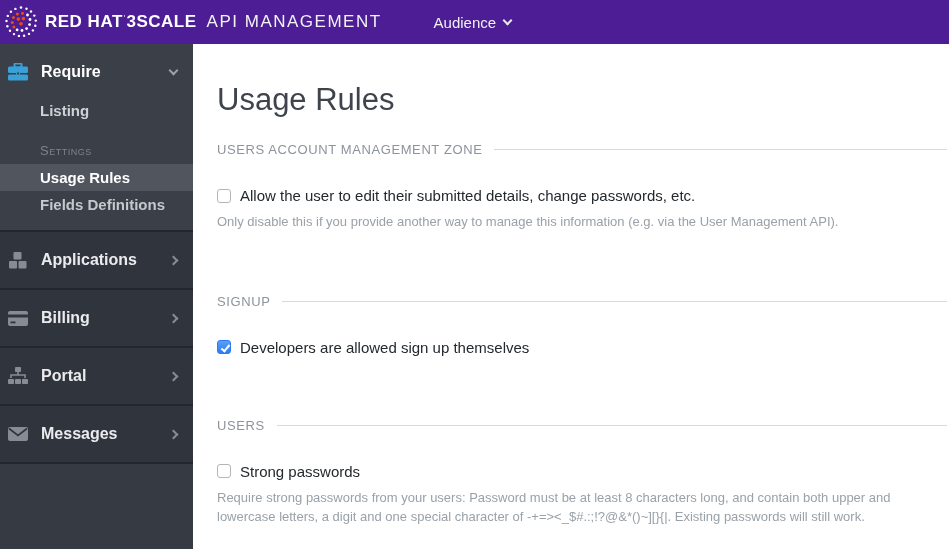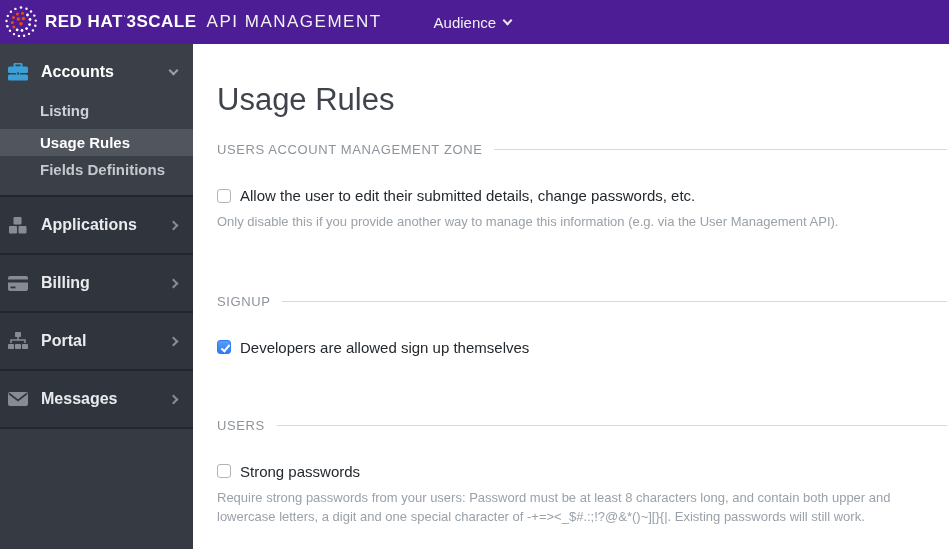--- a/index.html
+++ b/index.html
@@ -134,24 +134,25 @@
   <div class="side-top">
     <div class="accounts-row">
       <span class="nav-icon">
         <svg width="20" height="18" viewBox="0 0 20 18" fill="#3aa1d8">
           <rect x="6.5" y="0.5" width="7" height="4" rx="1" fill="none" stroke="#3aa1d8" stroke-width="2"></rect>
           <rect x="0" y="3.5" width="20" height="6.5" rx="1.5"></rect>
           <rect x="0" y="11.5" width="20" height="6" rx="1.5"></rect>
           <rect x="8.5" y="9" width="3" height="3" rx="0.5" fill="#3b3f47" stroke="#3aa1d8" stroke-width="1"></rect>
         </svg>
       </span>
-      <span class="accounts-label">Accounts</span>
+      <span class="accounts-label">Require</span>
       <span class="chev chev-down"></span>
     </div>
     <div class="side-sub">Listing</div>
+    <div class="settings-header">Settings</div>
     <div class="side-item selected">Usage Rules</div>
     <div class="side-item">Fields Definitions</div>
   </div>
 
   <div class="nav-item">
     <span class="nav-icon">
       <svg width="20" height="19" viewBox="0 0 20 19" fill="#878b93">
         <rect x="5.5" y="1" width="8" height="7.5" rx="1"></rect>
         <rect x="1" y="10" width="8" height="7.5" rx="1"></rect>
         <rect x="10.5" y="10" width="8" height="7.5" rx="1"></rect>

